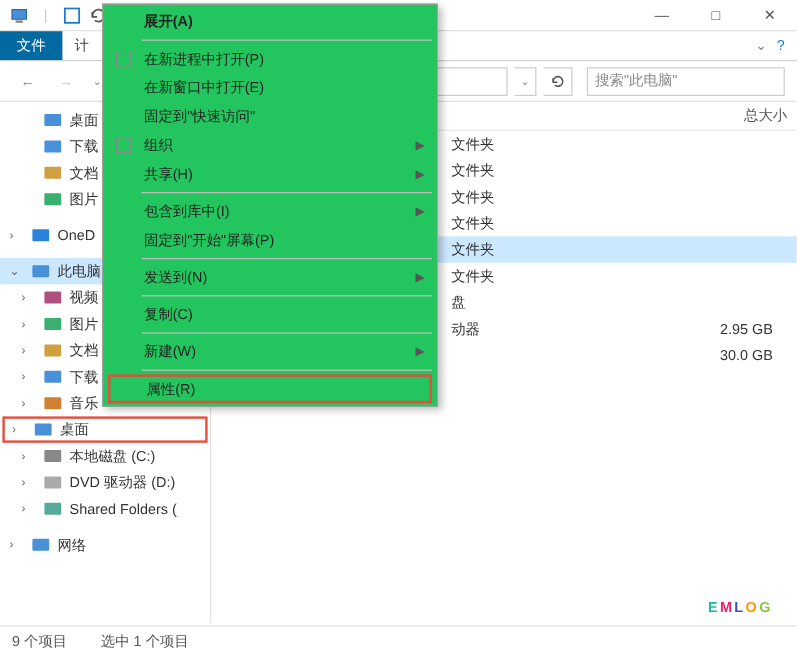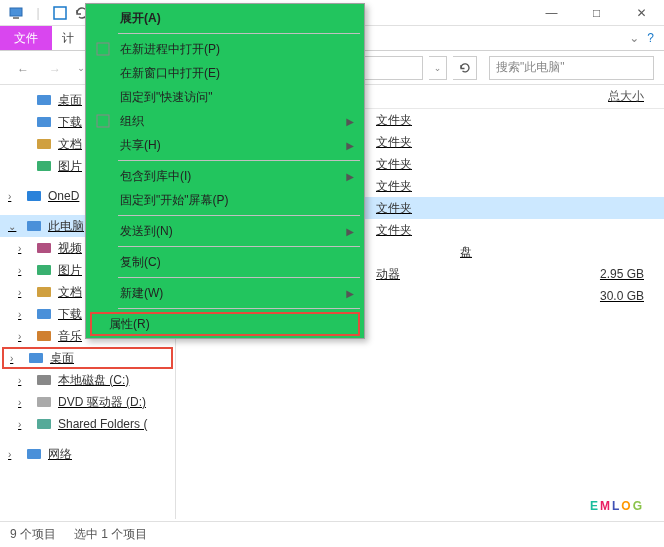--- a/index.html
+++ b/index.html
@@ -5,60 +5,60 @@
 * { margin: 0; padding: 0; box-sizing: border-box; font-family: "Microsoft YaHei", "Segoe UI", sans-serif; font-size: 12px; }
 body { width: 664px; height: 547px; background: #fff; position: relative; overflow: hidden; }
 
 .titlebar { height: 26px; display: flex; align-items: center; border-bottom: 1px solid #e0e0e0; }
 .titlebar-icons { display: flex; gap: 6px; padding-left: 8px; align-items: center; }
 .tb-icon { width: 16px; height: 16px; display: inline-flex; align-items: center; justify-content: center; }
 .titlebar-controls { margin-left: auto; display: flex; }
 .tb-ctrl { width: 45px; height: 26px; display: flex; align-items: center; justify-content: center; color: #555; }
 
 .ribbon { height: 25px; display: flex; align-items: center; border-bottom: 1px solid #d0d0d0; }
-.file-tab { background: #d946ef; color: #fff; padding: 4px 14px; height: 100%; display: flex; align-items: center; }
+.file-tab { background: #0369a1; color: #fff; padding: 4px 14px; height: 100%; display: flex; align-items: center; }
 .ribbon-tab { padding: 4px 10px; color: #444; }
 .ribbon-right { margin-left: auto; padding-right: 10px; display: flex; gap: 8px; align-items: center; color: #1979ca; }
 
 .toolbar { height: 34px; display: flex; align-items: center; padding: 4px 10px; gap: 6px; border-bottom: 1px solid #e0e0e0; }
 .nav-btn { width: 26px; height: 26px; display: flex; align-items: center; justify-content: center; color: #888; }
 .address-bar { flex: 1; height: 24px; border: 1px solid #ccc; display: flex; align-items: center; padding: 0 4px; }
 .refresh-btn { width: 24px; height: 24px; border: 1px solid #ccc; border-left: none; display: flex; align-items: center; justify-content: center; color: #555; }
 .search-box { width: 165px; height: 24px; border: 1px solid #ccc; margin-left: 6px; padding: 0 6px; color: #888; display: flex; align-items: center; }
 
-.content { display: flex; height: 434px; text-decoration: underline; }
+.content { display: flex; height: 434px; }
 .sidebar { width: 176px; border-right: 1px solid #e0e0e0; overflow: hidden; padding-top: 4px; }
 .tree-item { display: flex; align-items: center; height: 22px; padding-left: 8px; gap: 2px; color: #333; }
 .tree-item.selected { background: #cce8ff; }
 .tree-item.highlighted { border: 2px solid #e74c3c; margin: 0 2px; padding-left: 6px; }
 .tree-toggle { width: 12px; color: #666; font-size: 10px; }
 .tree-icon { width: 16px; height: 16px; display: inline-flex; align-items: center; justify-content: center; margin: 0 4px; }
 .indent-1 { padding-left: 18px; }
 .indent-2 { padding-left: 18px; }
 
 .main { flex: 1; position: relative; }
 .col-headers { display: flex; height: 24px; align-items: center; border-bottom: 1px solid #e8e8e8; color: #555; }
-.col-size { width: 120px; text-align: right; padding-right: 20px; margin-left: auto; }
+.col-size { width: 120px; text-align: right; padding-right: 8px; margin-left: auto; }
 .file-list { }
-.file-row { display: flex; align-items: center; height: 22px; padding-left: 40px; justify-content: center; }
+.file-row { display: flex; align-items: center; height: 22px; padding-left: 40px; }
 .file-row.sel { background: #cce8ff; }
 .file-row .fname { width: 160px; display: flex; align-items: center; gap: 6px; }
 .file-row .ftype { width: 120px; color: #333; }
 .file-row .fsize { margin-left: auto; width: 120px; text-align: right; padding-right: 20px; color: #333; }
 .file-icon { width: 16px; height: 16px; display: inline-flex; }
 
-.statusbar { position: absolute; bottom: 0; left: 0; right: 0; height: 26px; border-top: 1px solid #e0e0e0; display: flex; align-items: center; padding: 0 10px; gap: 18px; color: #555; background: #fff; }
+.statusbar { position: absolute; bottom: 0; left: 0; right: 0; height: 26px; border-top: 1px solid #e0e0e0; display: flex; align-items: center; padding: 0 10px; gap: 28px; color: #555; background: #fff; }
 
 .logo { position: absolute; bottom: 28px; right: 20px; font-size: 36px; font-weight: 800; letter-spacing: 2px; }
 .logo span:nth-child(1){color:#1abc9c}.logo span:nth-child(2){color:#e91e63}.logo span:nth-child(3){color:#3f51b5}.logo span:nth-child(4){color:#ff9800}.logo span:nth-child(5){color:#8bc34a}
 
 .context-menu { position: absolute; left: 85px; top: 3px; width: 280px; background: #22c55e; border: 1px solid #a0a0a0; box-shadow: 3px 3px 6px rgba(0,0,0,0.25); padding: 2px; z-index: 100; }
 .cm-item { display: flex; align-items: center; height: 24px; padding-left: 32px; position: relative; color: #222; }
 .cm-item.bold { font-weight: 700; }
-.cm-item.highlighted { border: 2px solid #e74c3c; margin: 0 2px; padding-left: 17px; }
+.cm-item.highlighted { border: 2px solid #e74c3c; margin: 0 2px; padding-left: 30px; }
 .cm-icon { position: absolute; left: 6px; width: 18px; height: 18px; display: flex; align-items: center; justify-content: center; }
 .cm-sep { height: 1px; background: #c0c0c0; margin: 3px 2px 3px 30px; }
 .cm-arrow { margin-left: auto; margin-right: 8px; color: #555; font-size: 10px; }
 
 svg { display: block; }
 </style>
 </head>
 <body>
 
 <div class="titlebar">

